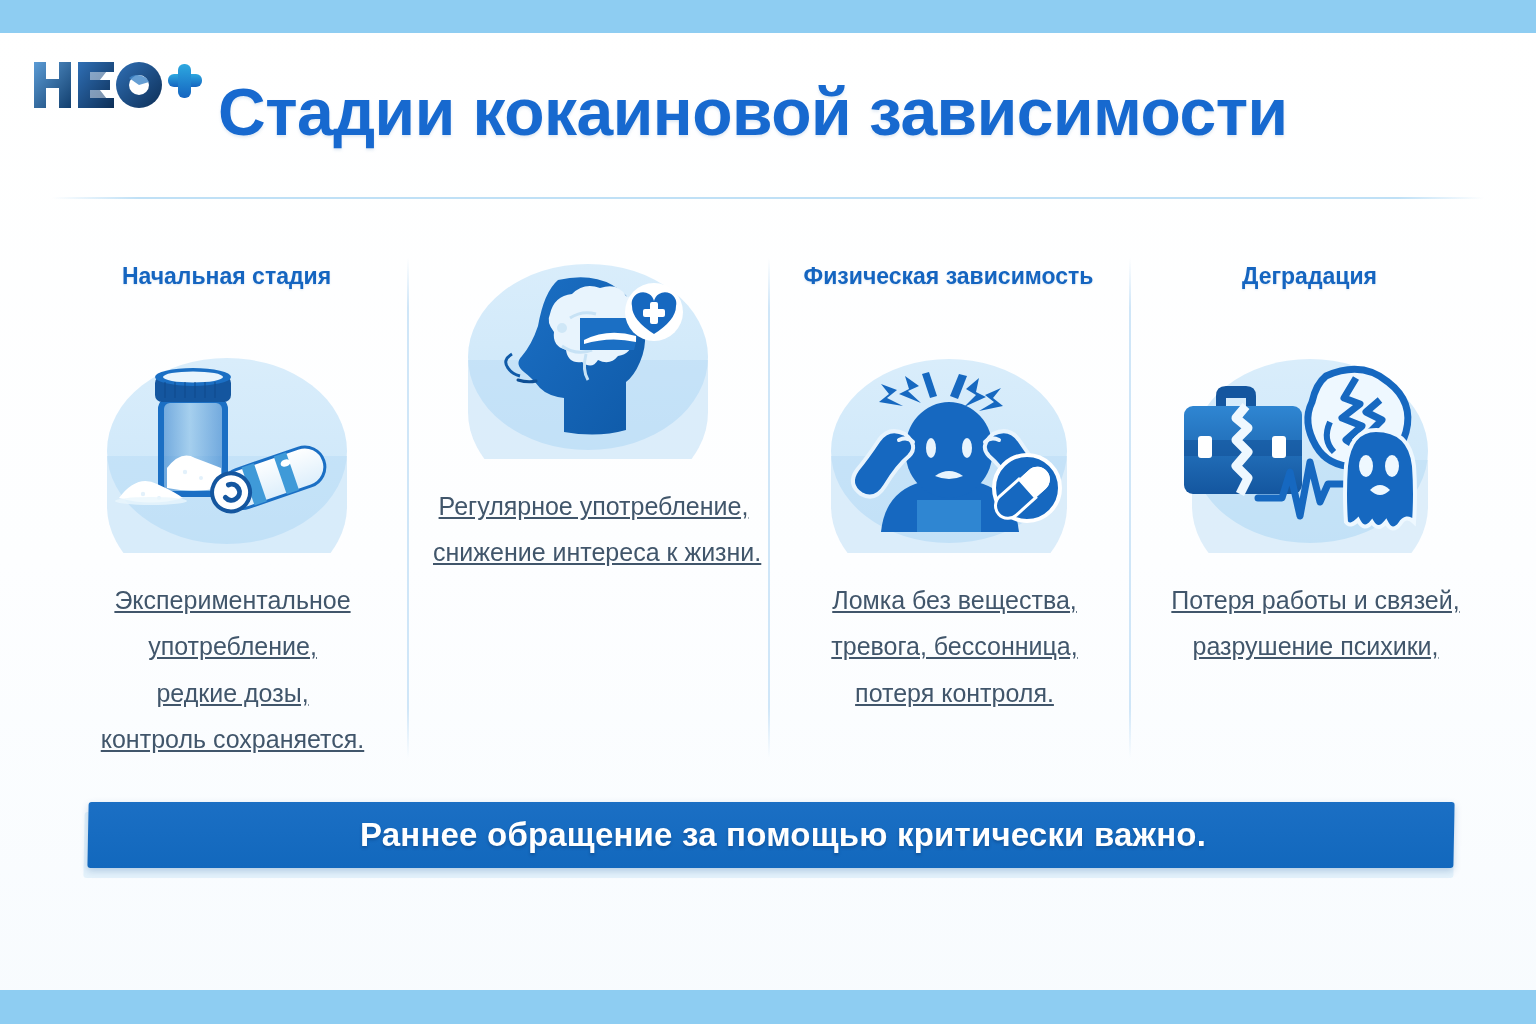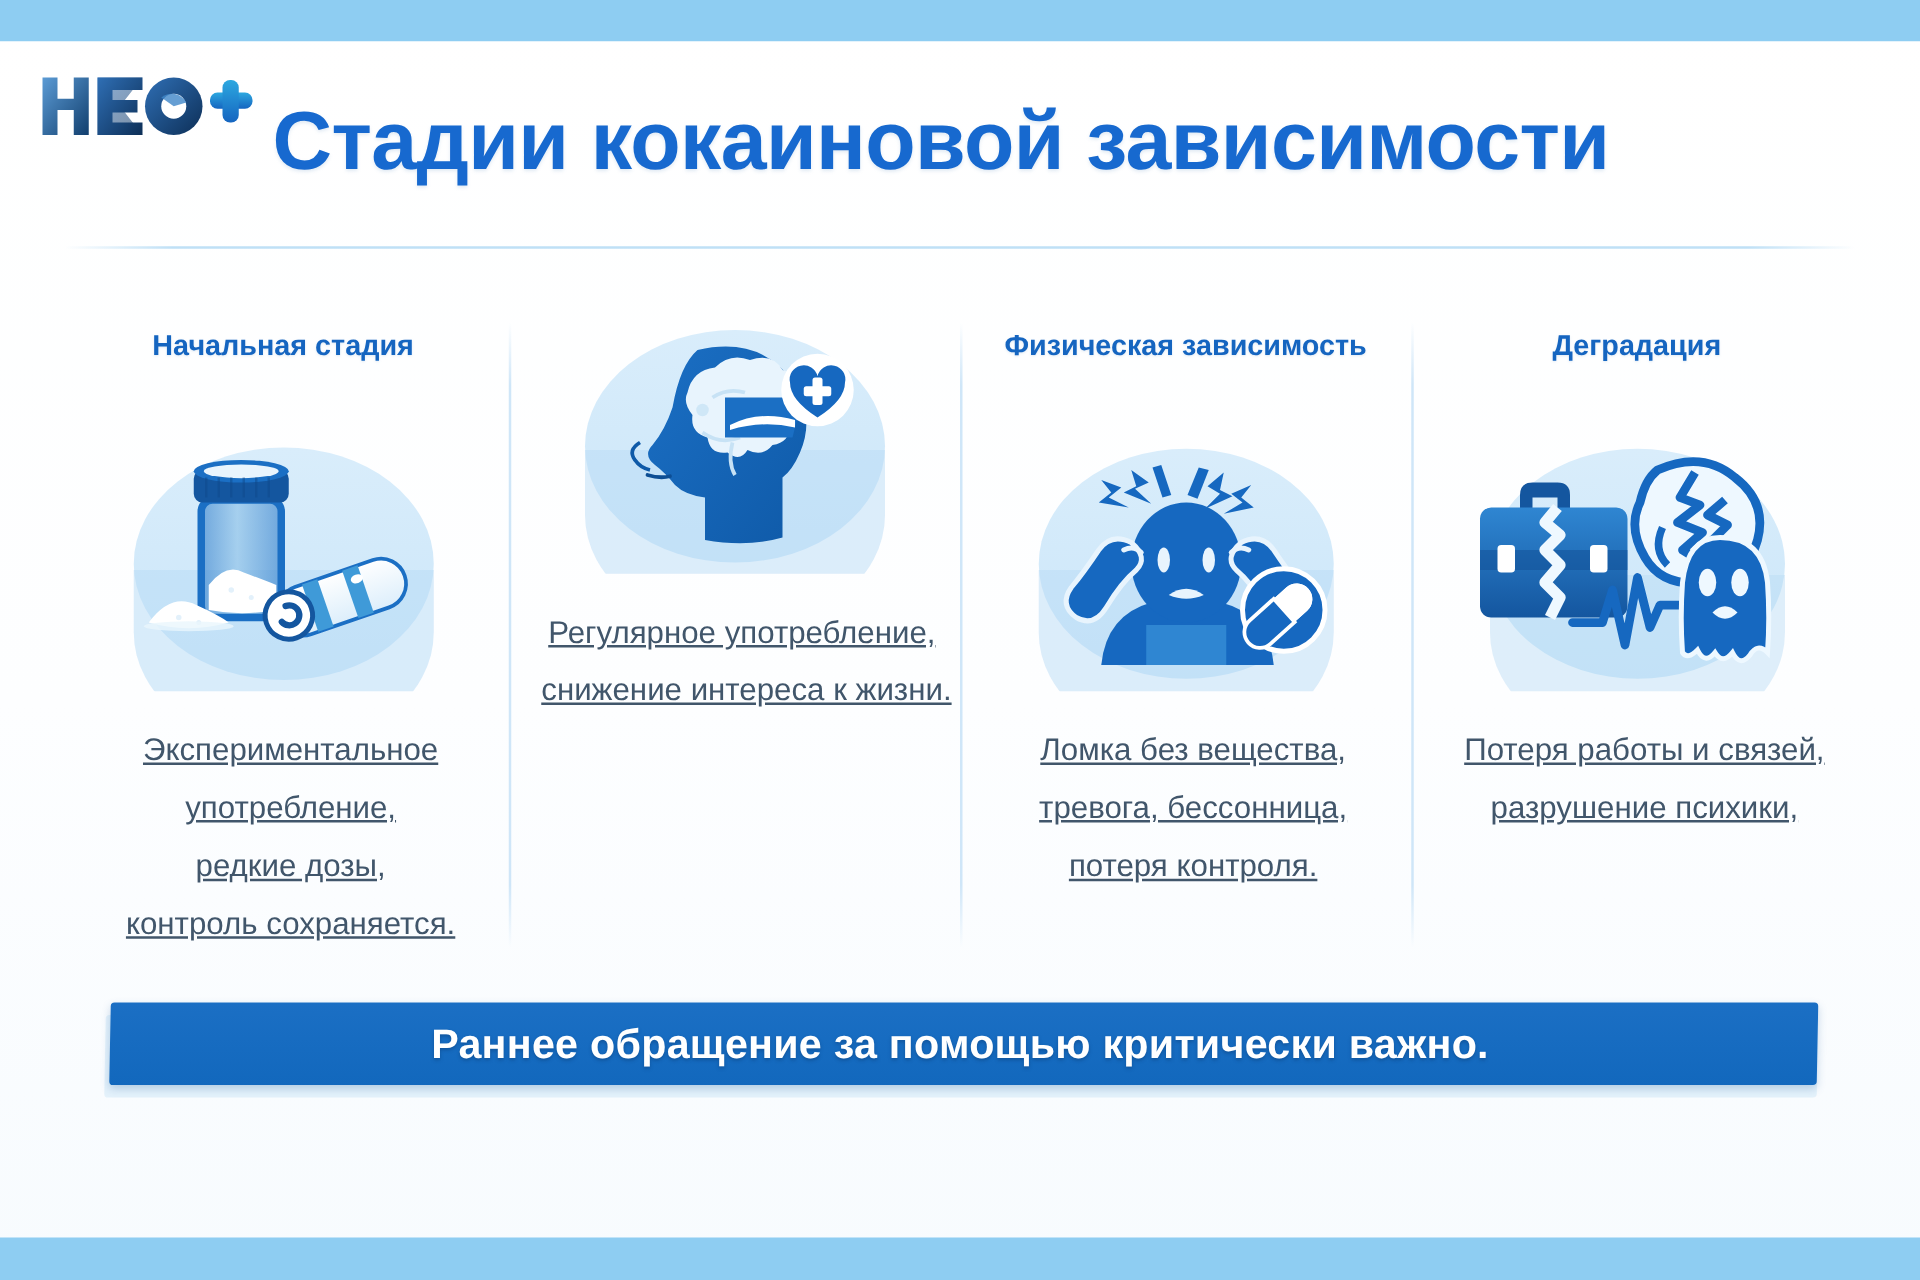--- a/index.html
+++ b/index.html
@@ -107,21 +107,21 @@
     border-radius:3px;
   }
   .banner{
     position:absolute;left:88px;top:802px;width:1366px;height:66px;
     background:linear-gradient(180deg,#1b6fc4 0%,#1268bd 100%);
     transform:skewX(-1.1deg);
     border-radius:3px;
     box-shadow:0 3px 7px rgba(30,90,160,.25);
   }
   .banner-text{
-    position:absolute;left:85px;top:802px;width:1366px;height:66px;
+    position:absolute;left:100px;top:802px;width:1366px;height:66px;
     display:flex;align-items:center;justify-content:center;
     color:#ffffff;
     font-size:33px;
     font-weight:bold;
     letter-spacing:0.2px;
     text-shadow:0 2px 3px rgba(10,50,100,.4);
   }
 </style>
 </head>
 <body>

